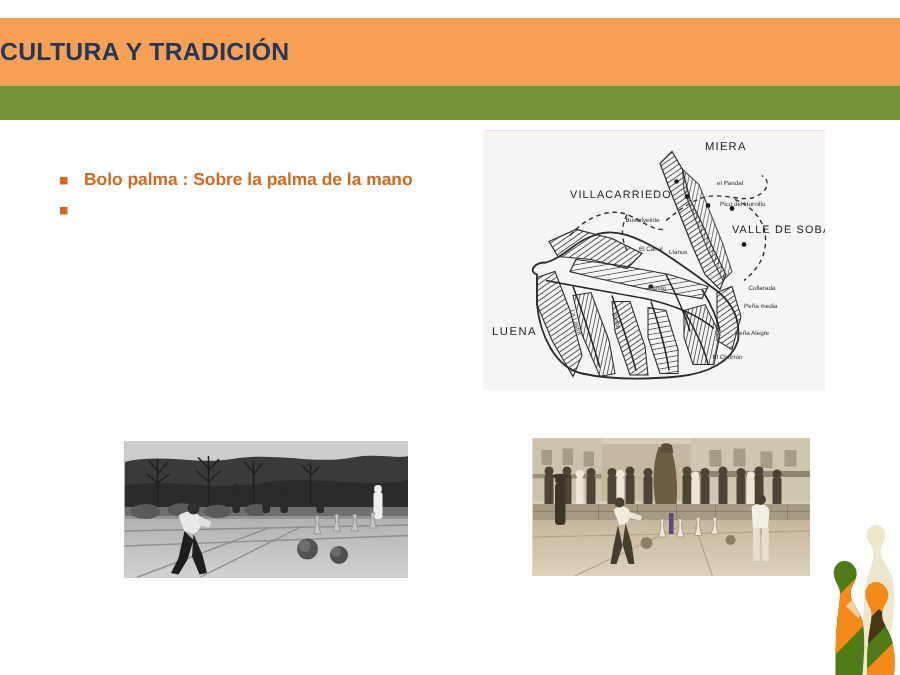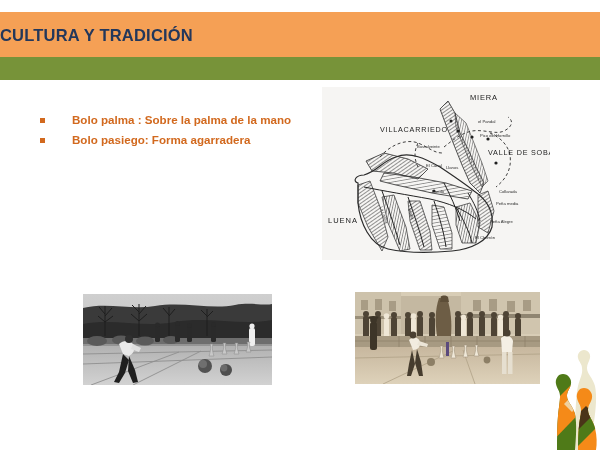--- a/index.html
+++ b/index.html
@@ -55,21 +55,20 @@
     margin-top: 6px;
     margin-right: 11px;
     flex: 0 0 auto;
   }
   .bullet-text {
     font-size: 11.6px;
     font-weight: bold;
     color: #d2691e;
     line-height: 1.35;
     white-space: nowrap;
-    margin-left: 16px;
   }
 
   
   #map-sketch {
     position: absolute;
     left: 322px; top: 87px;
     width: 228px; height: 173px;
     background: #f0abfc;
     overflow: hidden;
   }
@@ -111,21 +110,20 @@
 
 <div id="bullet-list">
 
   <div class="bullet-row">
     <span class="bullet-marker"></span>
     <span class="bullet-text">Bolo palma :  Sobre la palma de la mano</span>
   </div>
 
   <div class="bullet-row">
     <span class="bullet-marker"></span>
-    <span class="bullet-text">Bolo pasiego: Forma agarradera</span>
   </div>
 
 </div>
 
 <div id="map-sketch">
   <svg width="228" height="173" viewBox="0 0 228 173" xmlns="http://www.w3.org/2000/svg">
     <defs>
       <pattern id="hatchA" width="3" height="3" patternUnits="userSpaceOnUse" patternTransform="rotate(55)">
         <line x1="0" y1="0" x2="0" y2="3" stroke="#3a3a3a" stroke-width="1.1"></line>
       </pattern>

